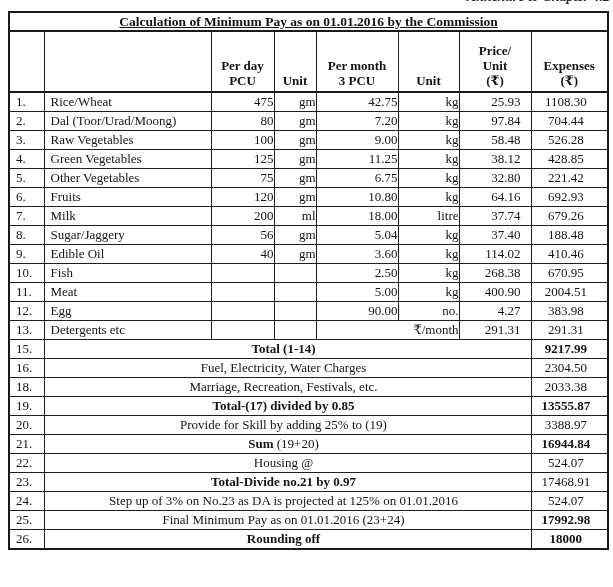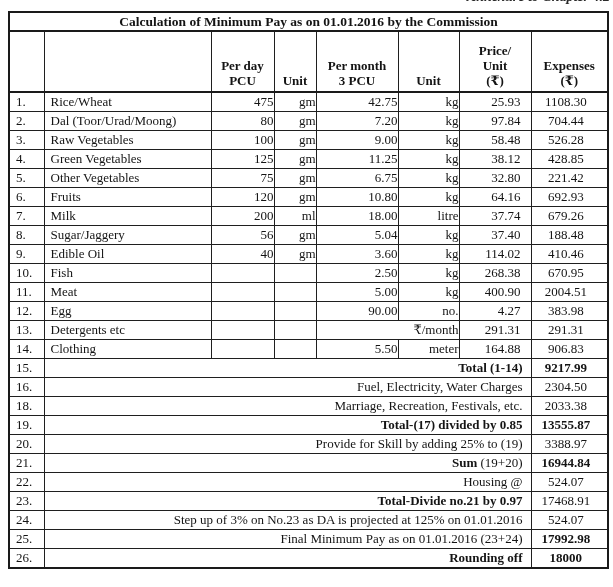--- a/index.html
+++ b/index.html
@@ -39,36 +39,37 @@
     line-height: 1.15;
     overflow: hidden;
     white-space: nowrap;
   }
   td.title-cell {
     font-weight: bold;
     text-align: center;
     font-size: 13.5px;
     height: 17px;
     border-bottom: 2px solid #1a1a1a;
+    text-decoration: underline;
   }
   tr.header-row td {
     vertical-align: bottom;
     text-align: center;
     font-weight: bold;
     white-space: pre-line;
     height: 57px;
     padding-bottom: 2px;
     border-bottom: 2px solid #1a1a1a;
   }
   td.c-sl    { padding-left: 6px; text-align: left; }
   td.c-item  { padding-left: 6px; text-align: left; }
   td.c-center{ text-align: right; }
   td.c-price { text-align: right; padding-right: 10px; margin-left: 32px; }
   td.c-exp   { text-align: center; padding-right: 7px; }
-  td.c-sumlabel { text-align: right; padding-right: 8px; }
+  td.c-sumlabel { text-align: center; padding-right: 8px; }
   .bold { font-weight: bold; }
 </style>
 </head>
 <body>
 
 <div class="page">
 
   <div class="annexure-note">Annexure to Chapter 4.2</div>
 
   <table class="main-table">
@@ -225,30 +226,20 @@
         </tr>
         <tr>
           <td class="c-sl">13.</td>
           <td class="c-item">Detergents etc</td>
           <td class="c-center"></td>
           <td class="c-center"></td>
           <td class="c-center" colspan="2">₹/month</td>
           <td class="c-price">291.31</td>
           <td class="c-exp">291.31</td>
         </tr>
-        <tr>
-          <td class="c-sl">14.</td>
-          <td class="c-item">Clothing</td>
-          <td class="c-center"></td>
-          <td class="c-center"></td>
-          <td class="c-center">5.50</td>
-          <td class="c-center">meter</td>
-          <td class="c-price">164.88</td>
-          <td class="c-exp">906.83</td>
-        </tr>
       </tbody>
     <tbody id="summary-body">
         <tr>
           <td class="c-sl">15.</td>
           <td class="c-sumlabel" colspan="6"><span class="bold">Total (1-14)</span><span></span></td>
           <td class="c-exp bold">9217.99</td>
         </tr>
         <tr>
           <td class="c-sl">16.</td>
           <td class="c-sumlabel" colspan="6"><span class="bold"></span><span>Fuel, Electricity, Water Charges</span></td>

